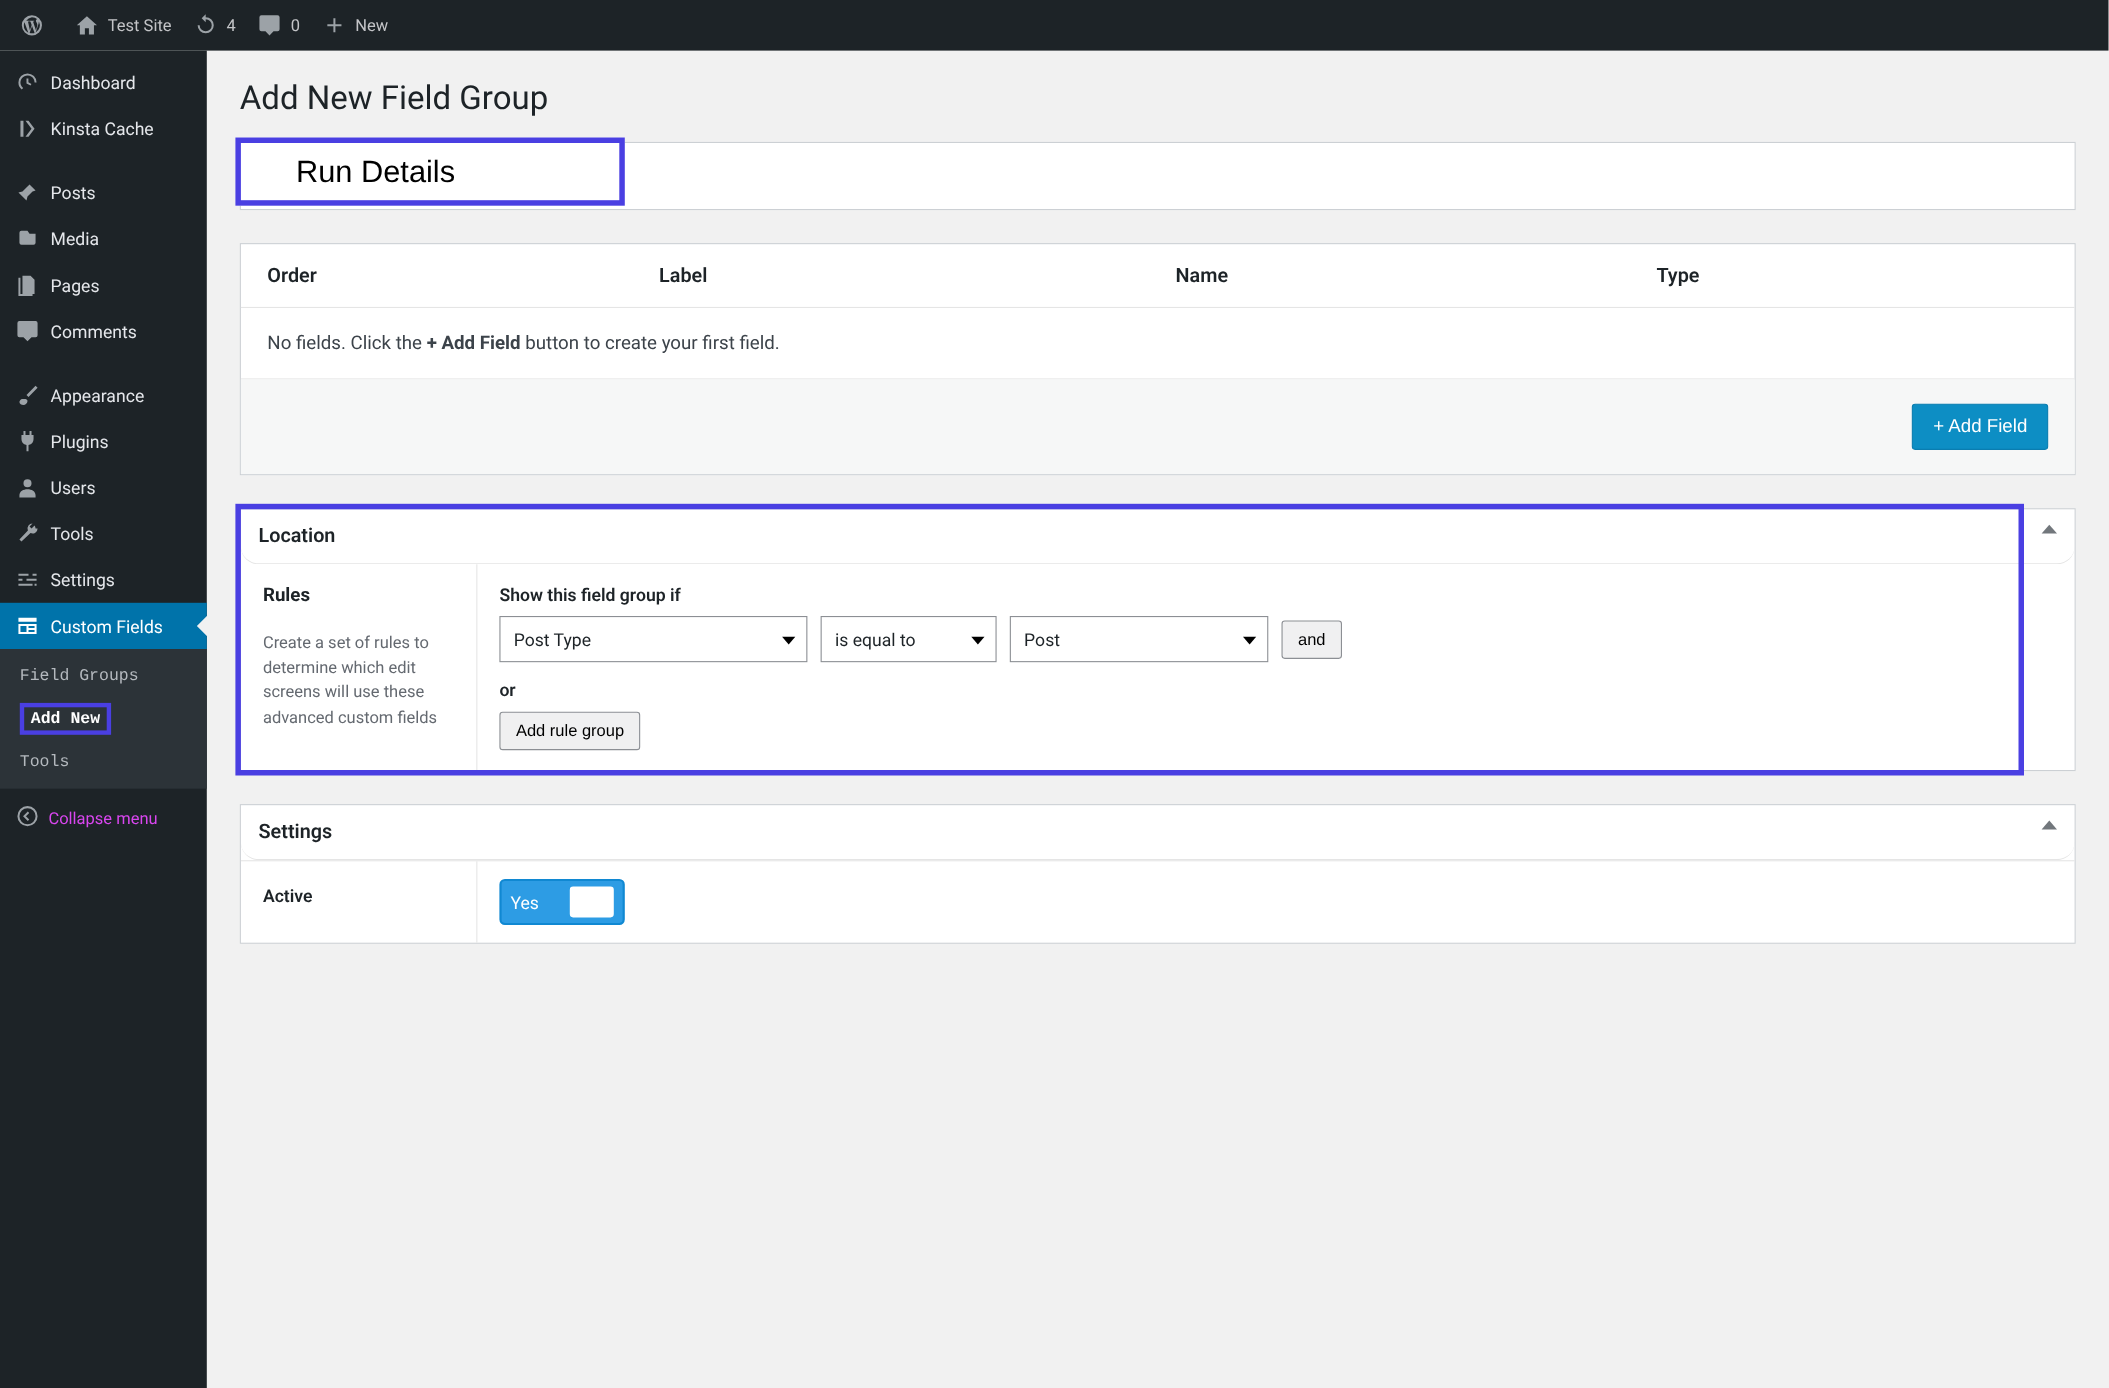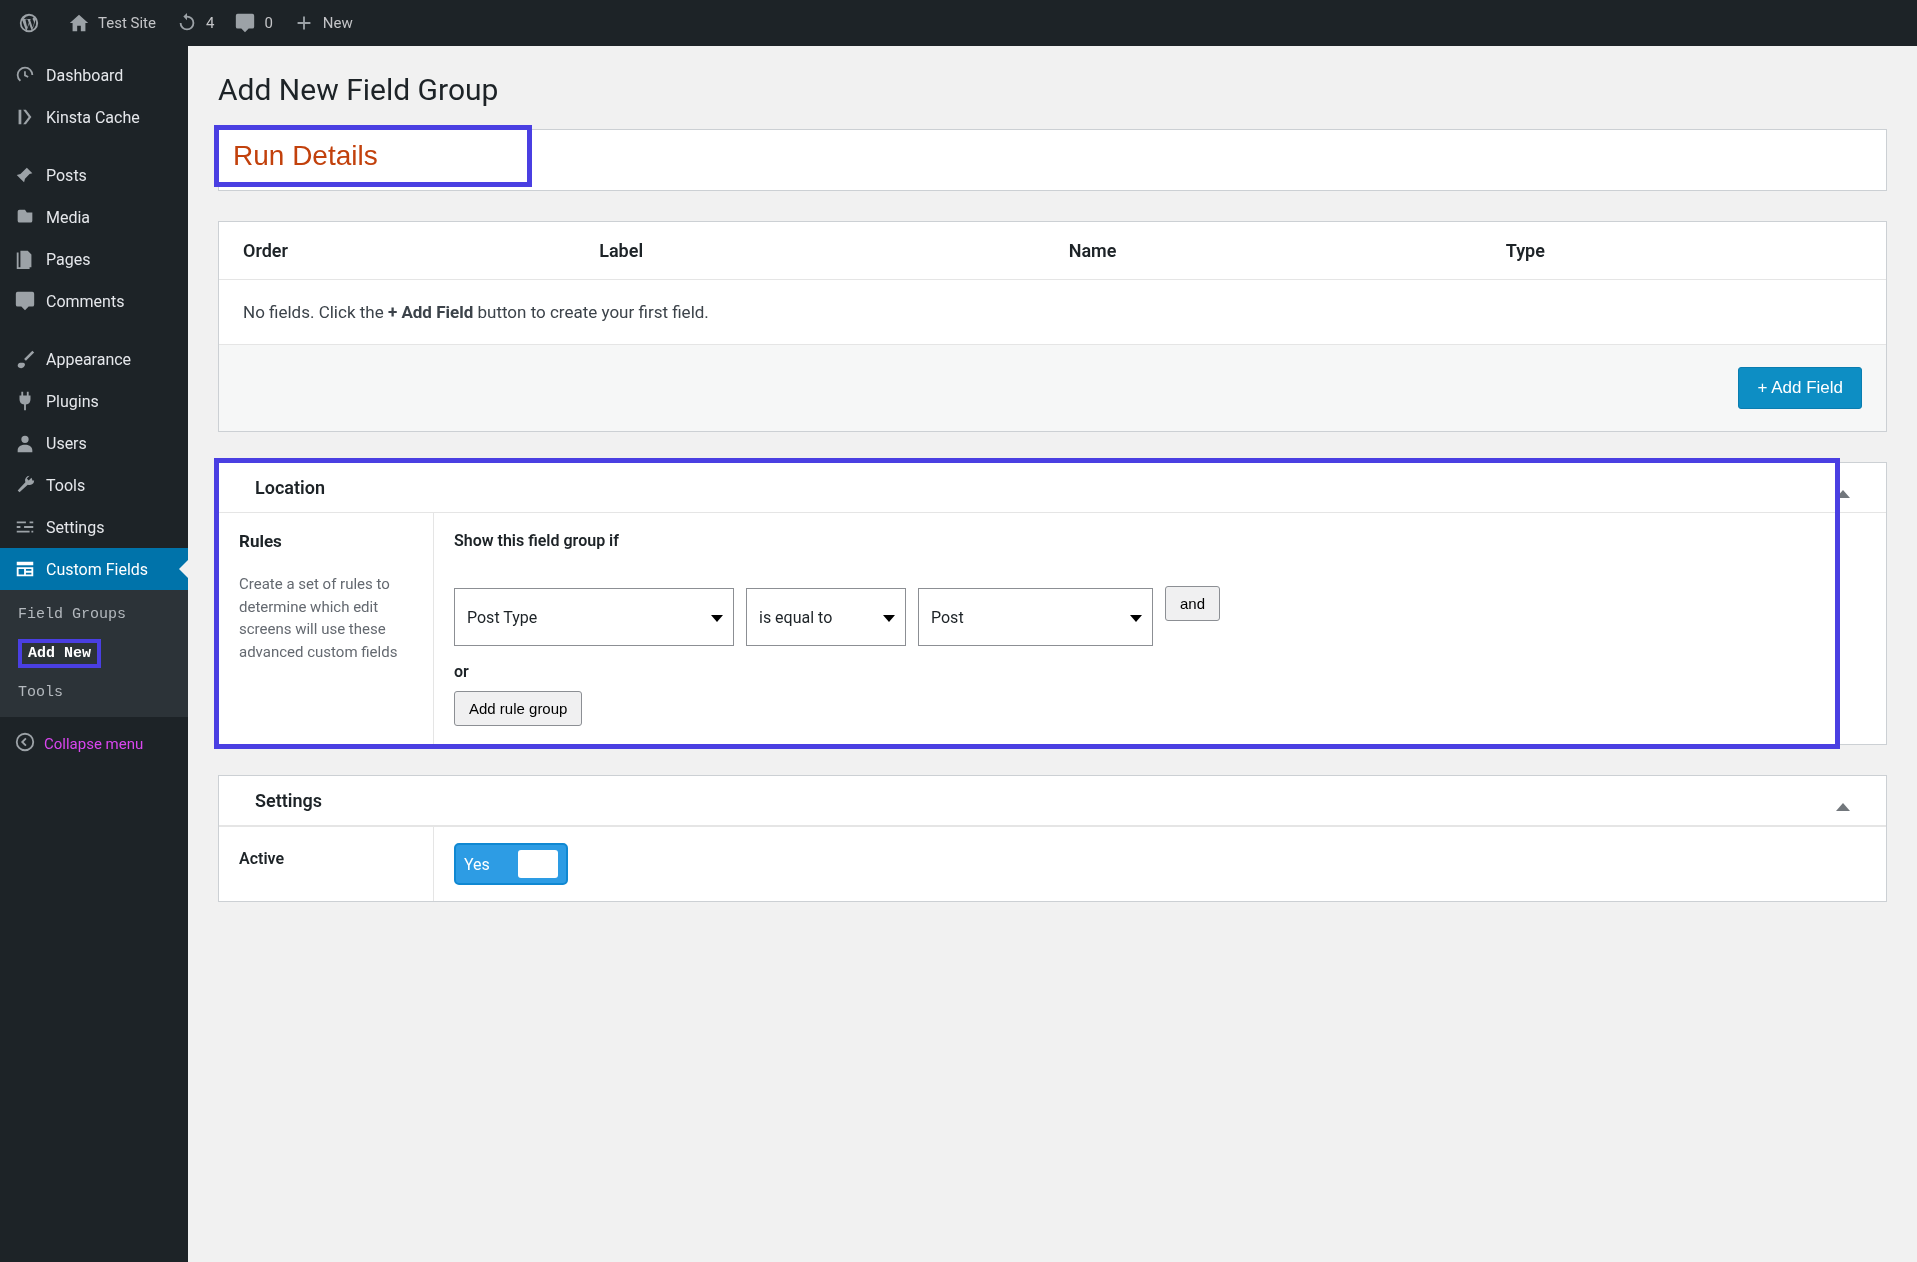--- a/index.html
+++ b/index.html
@@ -106,22 +106,23 @@
   border: 5px solid #4a3fe2;
   background: #fff;
   padding: 6px 14px;
   margin-bottom: 0;
 }
 .title-input {
   font-size: 28px;
   border: none;
   outline: none;
   background: transparent;
-  color: #c2410c;
+  color: #000000;
   width: 280px;
+  margin-left: 36px;
 }
 .title-row {
   background: #fff;
   border: 1px solid #ccd0d4;
   height: 62px;
   position:relative;
   margin-bottom: 30px;
 }
 .title-row .title-input-wrap {
   position:absolute;
@@ -162,25 +163,25 @@
   border-radius: 3px;
   cursor: pointer;
 }
 .meta-box {
   background: #fff;
   border: 1px solid #ccd0d4;
   margin-bottom: 30px;
   position: relative;
 }
 .meta-title {
-  padding: 14px 36px;
+  padding: 14px 16px;
   font-size: 18px;
   font-weight: 600;
   border-bottom: 1px solid #e5e5e5;
-  display:flex; justify-content:space-between; align-items:flex-end;
+  display:flex; justify-content:space-between; align-items:flex-start;border-radius:16px;
 }
 .caret-up {
   width:0;height:0;
   border-left:7px solid transparent;
   border-right:7px solid transparent;
   border-bottom:8px solid #72777c;
   cursor:pointer;
 }
 .location-highlight {
   position:absolute;
@@ -200,27 +201,26 @@
 .meta-left p { font-size:15px; color: #646970; line-height:1.5;}
 .meta-right {
   flex:1;
   padding: 18px 20px;
 }
 .meta-right .label { font-size:16px; font-weight:600; margin-bottom:10px;}
 .rule-row { display:flex; gap:12px; align-items:center; margin-bottom: 16px;}
 .select {
   border: 1px solid #8c8f94;
   background: #fff;
-  height: 58px;
+  height: 42px;
   padding: 0 30px 0 12px;
   font-size: 16px;
   position:relative;
   display:flex; align-items:center;
   cursor:pointer;
-  margin-top:28px;
 }
 .select::after {
   content:"";
   position:absolute; right:10px; top:50%; transform:translateY(-30%);
   width:0;height:0;
   border-left:6px solid transparent;
   border-right:6px solid transparent;
   border-top:7px solid #000;
 }
 .sel1{width:280px;} .sel2{width:160px;} .sel3{width:235px;}

